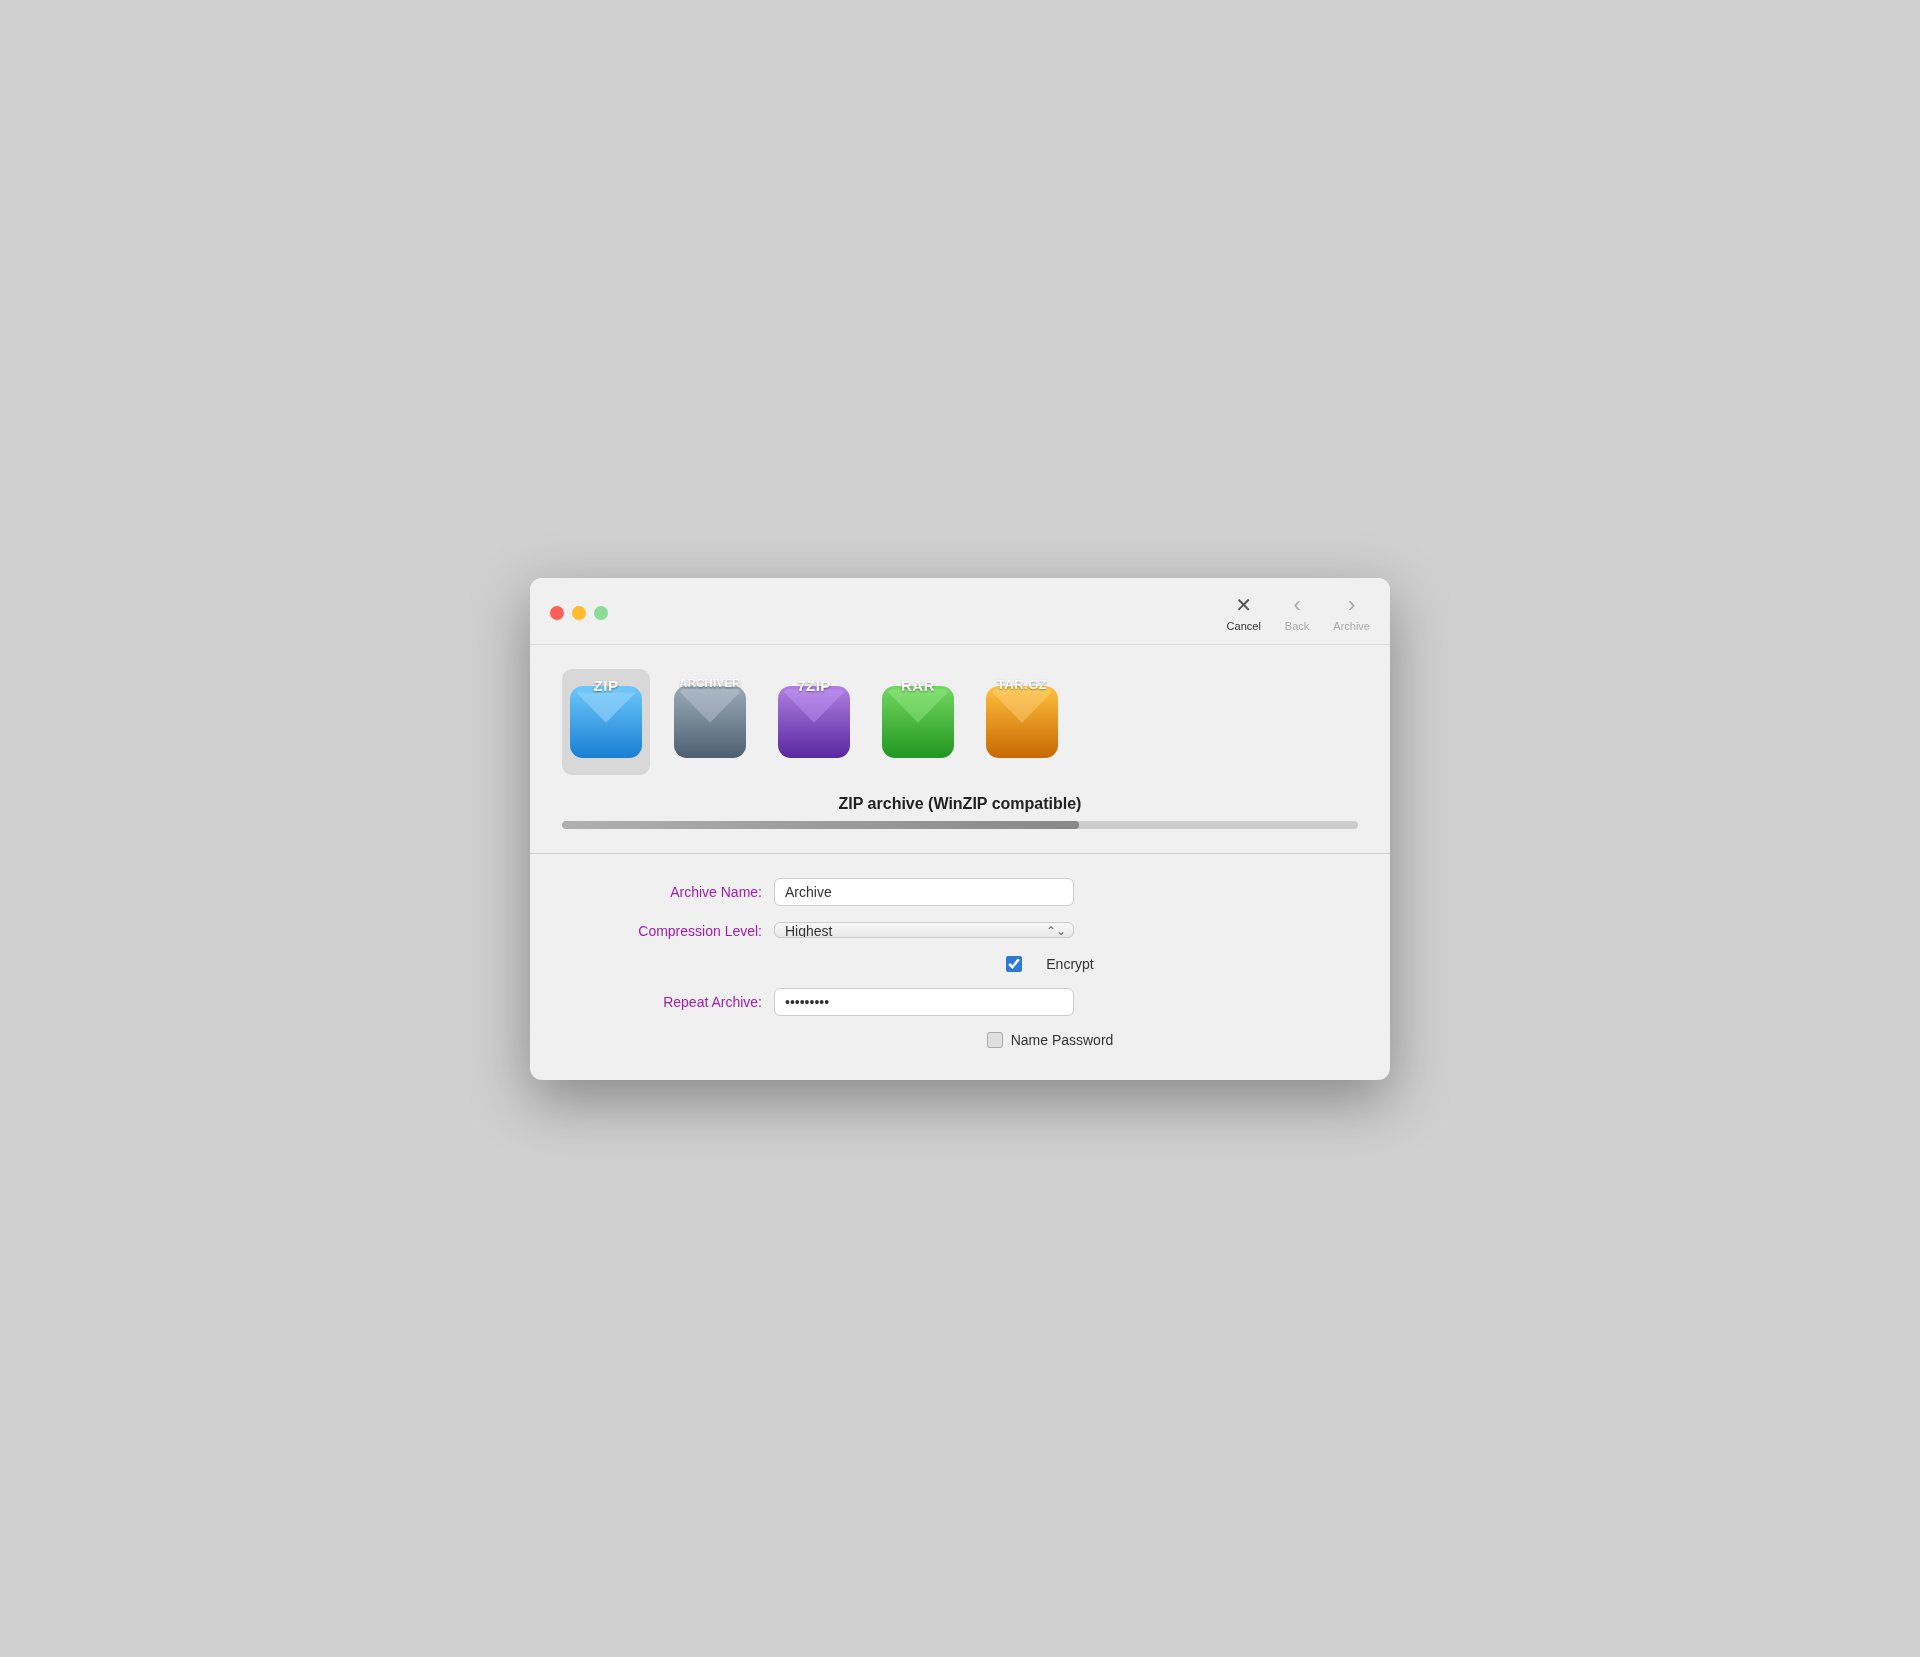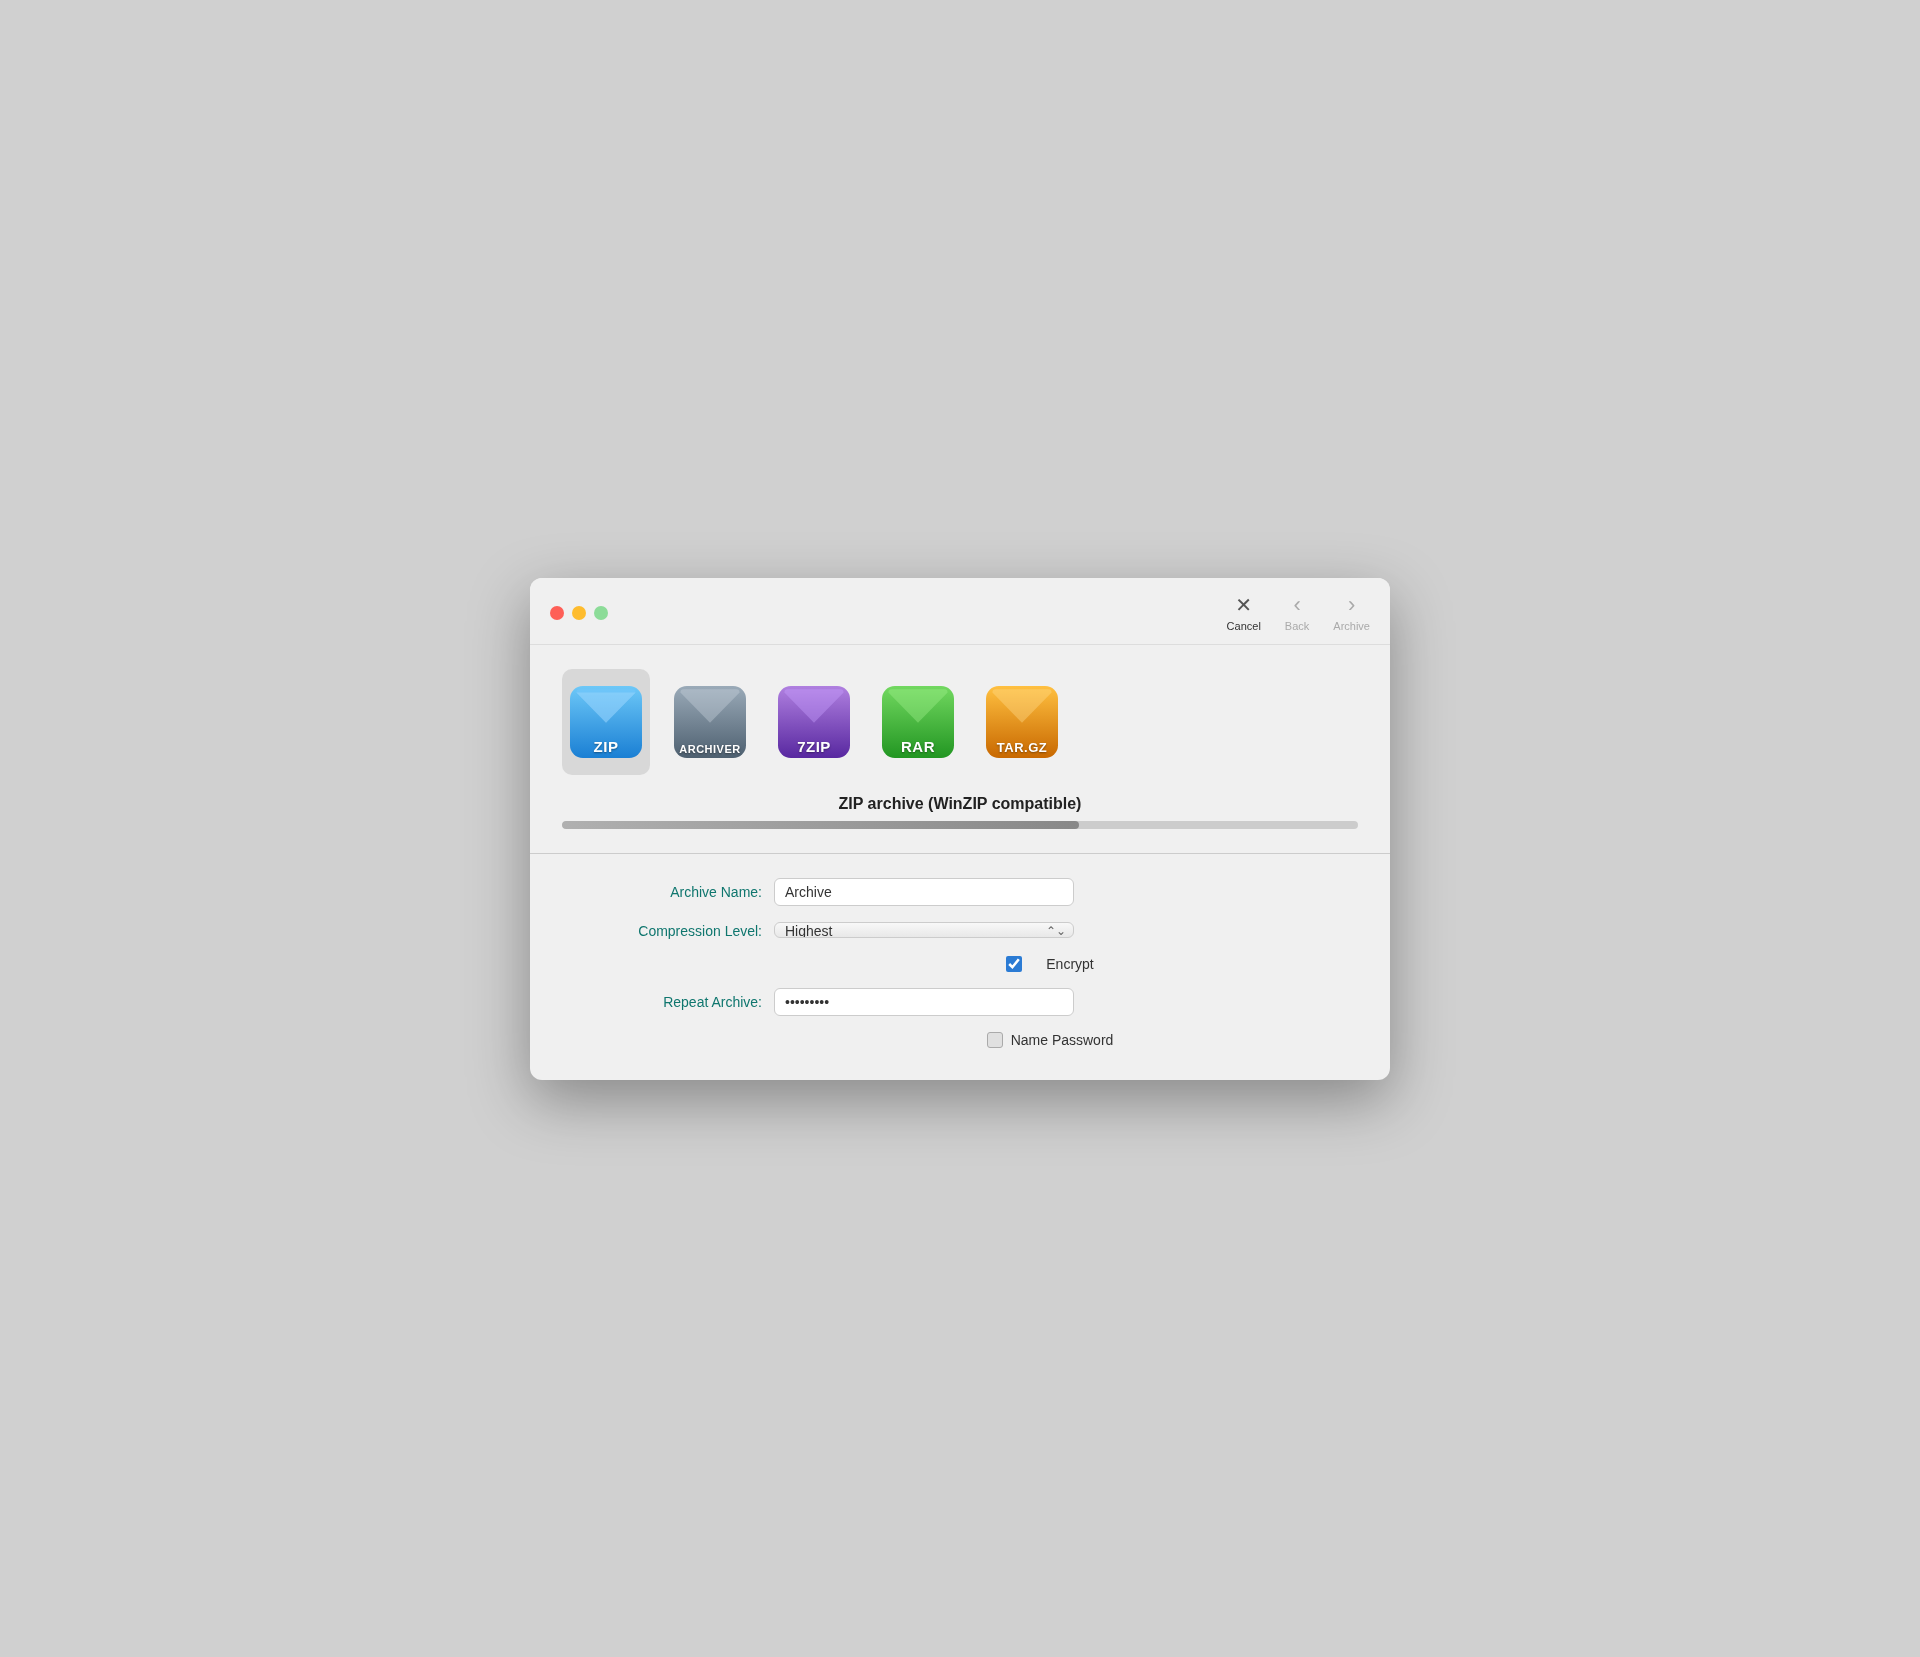--- a/index.html
+++ b/index.html
@@ -161,21 +161,21 @@
       display: flex;
       align-items: center;
       gap: 12px;
     }
 
     .form-label {
       text-align: right;
       width: 180px;
       font-size: 14px;
       font-weight: 500;
-      color: #0f766e;
+      color: #a21caf;
       flex-shrink: 0;
     }
 
     .form-input {
       flex: 1;
       max-width: 300px;
       height: 28px;
       border: 1px solid #ccc;
       border-radius: 6px;
       padding: 0 10px;
@@ -261,21 +261,21 @@
     }
 
     
     .envelope-icon {
       width: 72px;
       height: 90px;
       border-radius: 16px;
       position: relative;
       overflow: hidden;
       display: flex;
-      align-items: flex-end;
+      align-items: flex-start;
       justify-content: center;
       padding-bottom: 12px;
     }
 
     .envelope-icon svg {
       position: absolute;
       top: 0; left: 0;
       width: 100%; height: 100%;
     }
 

